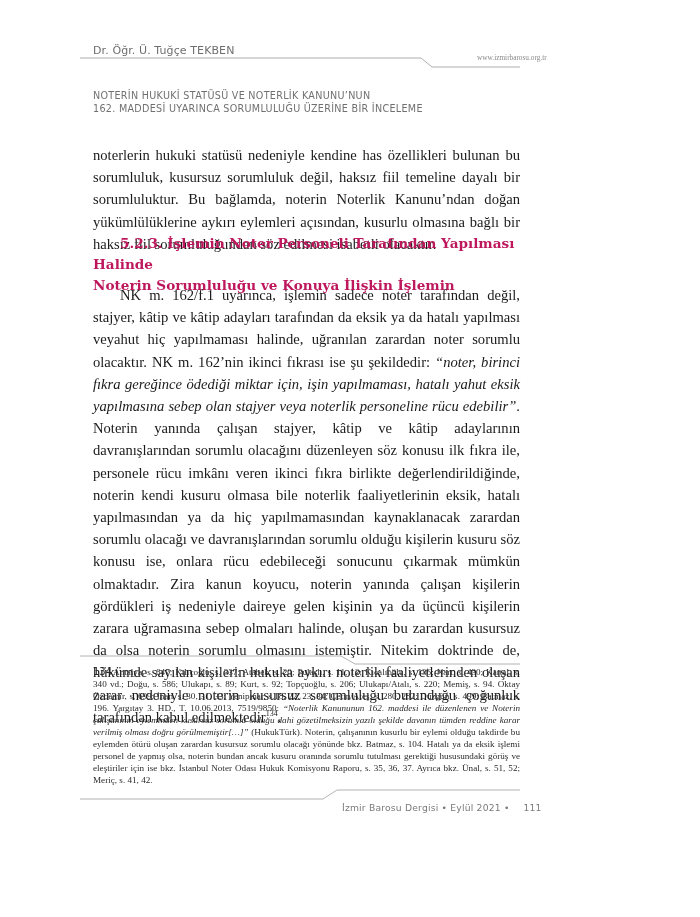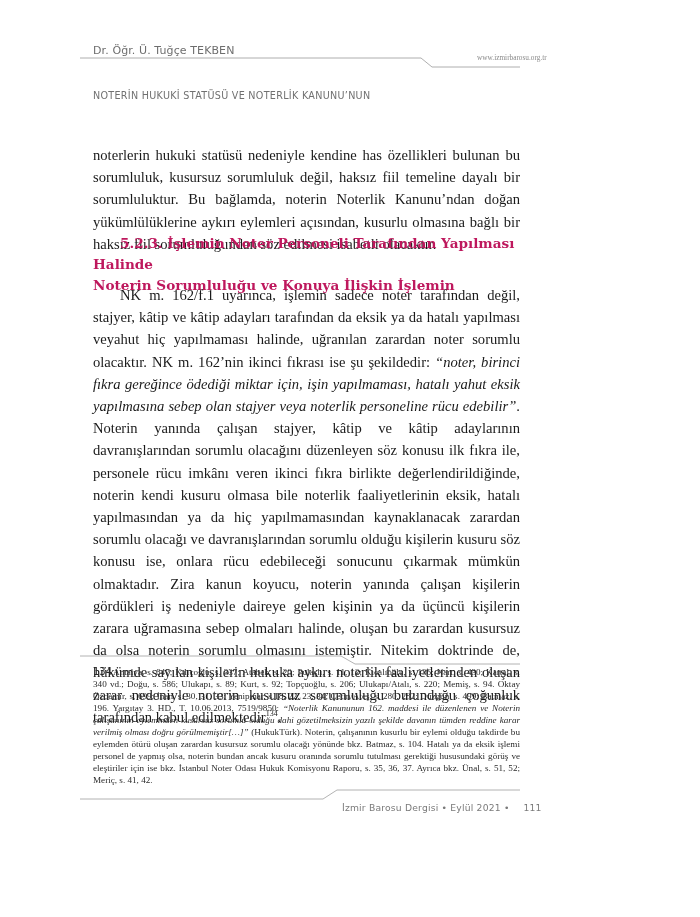--- a/index.html
+++ b/index.html
@@ -33,20 +33,21 @@
 
   <svg class="rule">
     <polyline points="80,58 421,58 432,67 520,67" fill="none" stroke="#9a9a9a" stroke-width="0.8"></polyline>
     <polyline points="80,656 341,656 355,664 520,664" fill="none" stroke="#a0a0a0" stroke-width="0.8"></polyline>
     <polyline points="80,799 323,799 337,790 520,790" fill="none" stroke="#a0a0a0" stroke-width="0.8"></polyline>
   </svg>
 
   <div class="hdr-author">Dr. Öğr. Ü. Tuğçe TEKBEN</div>
   <div class="hdr-title">
     <div>NOTERİN HUKUKİ STATÜSÜ VE NOTERLİK KANUNU’NUN</div>
+    <div>162. MADDESİ UYARINCA SORUMLULUĞU ÜZERİNE BİR İNCELEME</div>
   </div>
   <div class="hdr-url">www.izmirbarosu.org.tr</div>
 
   <div class="body-text p1">noterlerin hukuki statüsü nedeniyle kendine has özellikleri bulunan bu sorumluluk, kusursuz sorumluluk değil, haksız fiil temeline dayalı bir sorumluluktur. Bu bağlamda, noterin Noterlik Kanunu’ndan doğan yükümlülüklerine aykırı eylemleri açısından, kusurlu olmasına bağlı bir haksız fiil sorumluluğundan söz edilmesi isabetli olacaktır.</div>
 
   <div class="heading">
     <div><span class="indent"></span><span>5.2.3. İşlemin Noter Personeli Tarafından Yapılması Halinde</span></div>
     <div>Noterin Sorumluluğu ve Konuya İlişkin İşlemin</div>
   </div>
 

